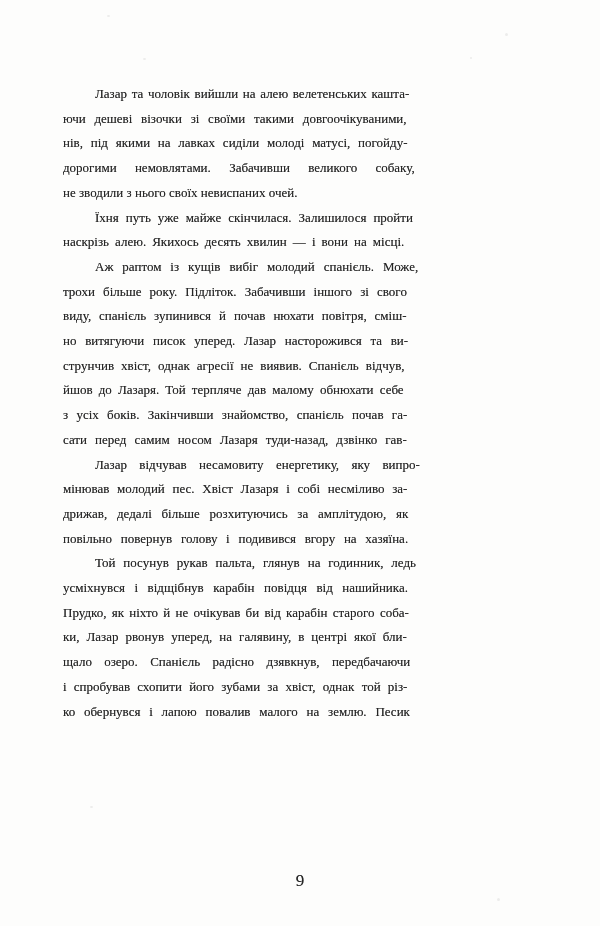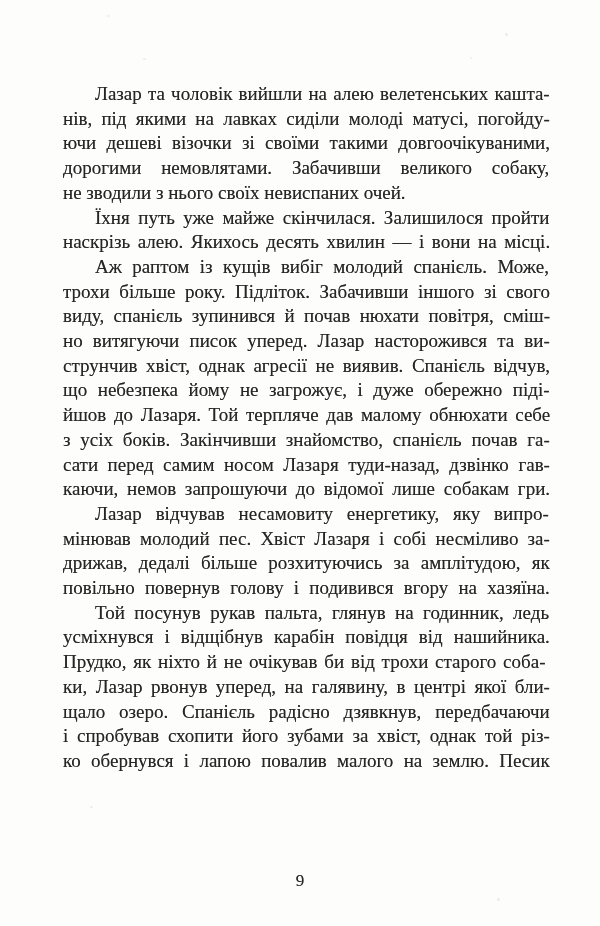--- a/index.html
+++ b/index.html
@@ -15,21 +15,21 @@
     background: var(--paper, #fdfdfc);
     overflow: hidden;
     font-family: "Liberation Serif", "DejaVu Serif", serif;
     color: var(--ink, #262626);
   }
   .text-block {
     position: absolute;
     left: 63px;
     top: 82px;
     width: 475px;
-    font-size: 19px;
+    font-size: 13px;
     line-height: 24.7px;
     text-rendering: optimizeLegibility;
     text-shadow: 0 0 0.5px rgba(40,40,40,0.55);
   }
   .para { margin: 0; padding: 0; }
   .line {
     white-space: nowrap;
     overflow: visible;
   }
   .line.indent { text-indent: 32px; }
@@ -57,51 +57,49 @@
   <div class="speck" style="left:107px; top:15px;  width:3px; height:2px;"></div>
   <div class="speck" style="left:505px; top:33px;  width:3px; height:3px;"></div>
   <div class="speck" style="left:143px; top:58px;  width:3px; height:2px;"></div>
   <div class="speck" style="left:470px; top:57px;  width:2px; height:2px;"></div>
   <div class="speck" style="left:90px;  top:806px; width:3px; height:2px;"></div>
   <div class="speck" style="left:497px; top:898px; width:3px; height:3px;"></div>
 
   <div class="text-block">
       <div class="para">
         <div class="line indent just"><span style="word-spacing: 1.44866px;">Лазар та чоловік вийшли на алею велетенських кашта-</span></div>
+        <div class="line just"><span style="word-spacing: 5.48958px;">ючи дешеві візочки зі своїми такими довгоочікуваними,</span></div>
         <div class="line just"><span style="word-spacing: 4.50391px;">нів, під якими на лавках сиділи молоді матусі, погойду-</span></div>
-        <div class="line just"><span style="word-spacing: 5.48958px;">ючи дешеві візочки зі своїми такими довгоочікуваними,</span></div>
         <div class="line just"><span style="word-spacing: 15.0625px;">дорогими немовлятами. Забачивши великого собаку,</span></div>
         <div class="line"><span>не зводили з нього своїх невиспаних очей.</span></div>
       </div>
       <div class="para">
         <div class="line indent just"><span style="word-spacing: 3.74219px;">Їхня путь уже майже скінчилася. Залишилося пройти</span></div>
         <div class="line just"><span style="word-spacing: 2.7934px;">наскрізь алею. Якихось десять хвилин — і вони на місці.</span></div>
       </div>
       <div class="para">
         <div class="line indent just"><span style="word-spacing: 5.70982px;">Аж раптом із кущів вибіг молодий спанієль. Може,</span></div>
         <div class="line just"><span style="word-spacing: 4.85045px;">трохи більше року. Підліток. Забачивши іншого зі свого</span></div>
         <div class="line just"><span style="word-spacing: 4.67634px;">виду, спанієль зупинився й почав нюхати повітря, сміш-</span></div>
         <div class="line just"><span style="word-spacing: 5.44643px;">но витягуючи писок уперед. Лазар насторожився та ви-</span></div>
         <div class="line just"><span style="word-spacing: 3.76339px;">струнчив хвіст, однак агресії не виявив. Спанієль відчув,</span></div>
-        <div class="line just"><span style="word-spacing: 5.84375px;">що небезпека йому не загрожує, і дуже обережно піді-</span></div>
         <div class="line just"><span style="word-spacing: 2.87109px;">йшов до Лазаря. Той терпляче дав малому обнюхати себе</span></div>
         <div class="line just"><span style="word-spacing: 5.02232px;">з усіх боків. Закінчивши знайомство, спанієль почав га-</span></div>
         <div class="line just"><span style="word-spacing: 4.78795px;">сати перед самим носом Лазаря туди-назад, дзвінко гав-</span></div>
-        <div class="line just"><span style="word-spacing: 3.97768px;">каючи, немов запрошуючи до відомої лише собакам гри.</span></div>
       </div>
       <div class="para">
         <div class="line indent just"><span style="word-spacing: 9.12187px;">Лазар відчував несамовиту енергетику, яку випро-</span></div>
         <div class="line just"><span style="word-spacing: 4.46094px;">мінював молодий пес. Хвіст Лазаря і собі несміливо за-</span></div>
         <div class="line just"><span style="word-spacing: 6.47396px; margin-top: 40px;">дрижав, дедалі більше розхитуючись за амплітудою, як</span></div>
         <div class="line just"><span style="word-spacing: 5.46205px;">повільно повернув голову і подивився вгору на хазяїна.</span></div>
       </div>
       <div class="para">
         <div class="line indent just"><span style="word-spacing: 4.66295px;">Той посунув рукав пальта, глянув на годинник, ледь</span></div>
         <div class="line just"><span style="word-spacing: 6.26823px;">усміхнувся і відщібнув карабін повідця від нашийника.</span></div>
-        <div class="line just"><span style="word-spacing: 2.025px;">Прудко, як ніхто й не очікував би від трохи старого соба-</span></div>
+        <div class="line just"><span style="word-spacing: 2.025px;">Прудко, як ніхто й не очікував би від карабін старого соба-</span></div>
         <div class="line just"><span style="word-spacing: 3.74479px;">ки, Лазар рвонув уперед, на галявину, в центрі якої бли-</span></div>
         <div class="line just"><span style="word-spacing: 9.05px;">щало озеро. Спанієль радісно дзявкнув, передбачаючи</span></div>
         <div class="line just"><span style="word-spacing: 3.97049px;">і спробував схопити його зубами за хвіст, однак той різ-</span></div>
         <div class="line just"><span style="word-spacing: 5.51953px;">ко обернувся і лапою повалив малого на землю. Песик</span></div>
       </div>
     </div>
 
   <div class="page-number">9</div>
 </div>
 

